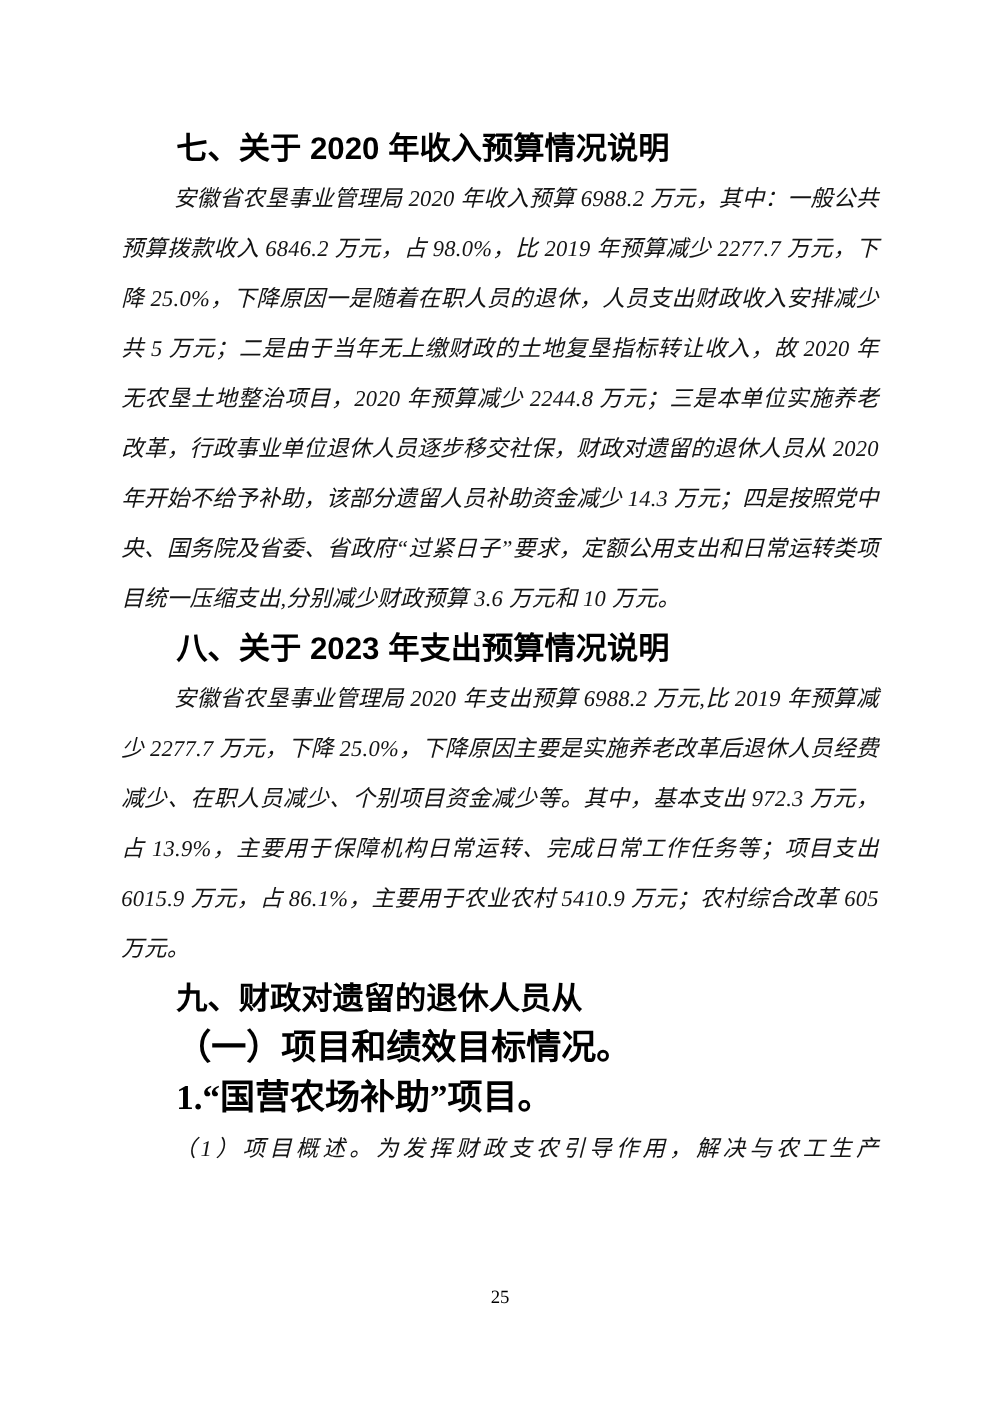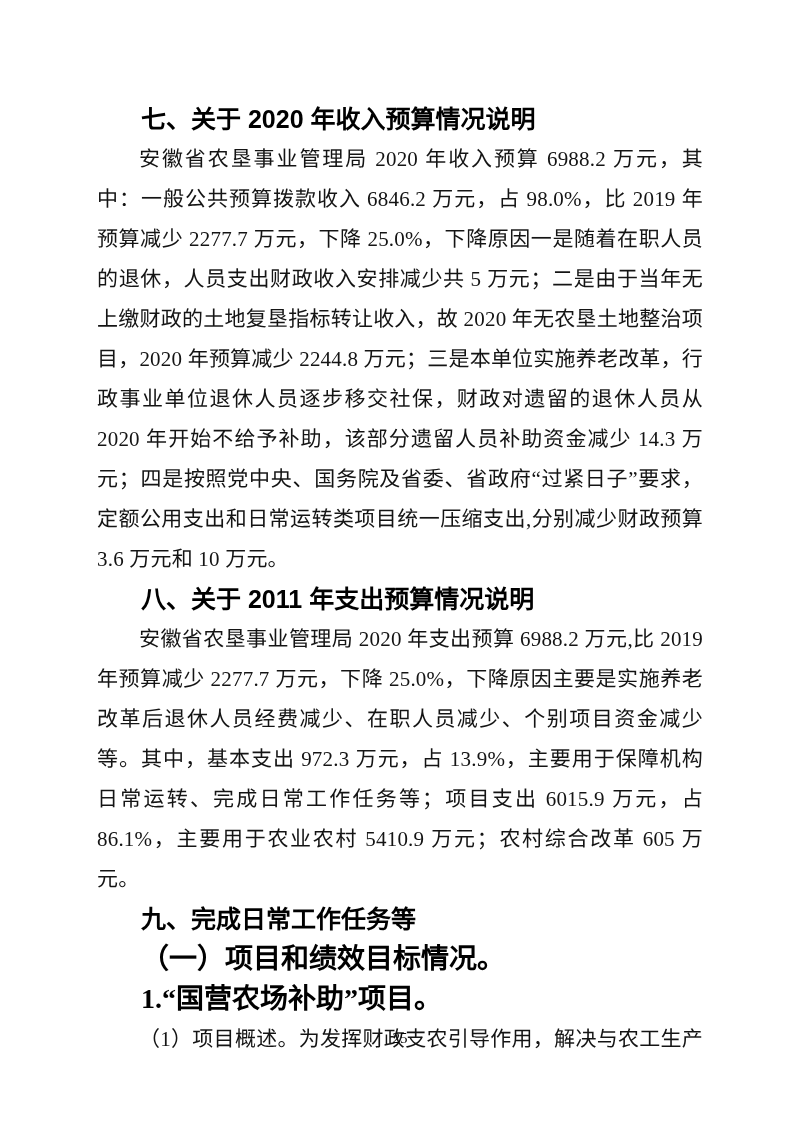--- a/index.html
+++ b/index.html
@@ -40,26 +40,27 @@
     font-size: 28px;
     font-weight: bold;
     color: #000000;
     line-height: 40px;
     text-indent: 44px;
     white-space: nowrap;
   }
   
   .body-para {
     margin: 0;
-    font-size: 21px;
+    font-size: 18px;
     line-height: 40px;
     text-align: justify;
     text-justify: inter-character;
     text-indent: 42px;
     letter-spacing: 0.2px;
+    font-style: italic;
   }
   
   .body-para.cut-line {
     text-align-last: justify;
   }
   .page-number {
     position: absolute;
     left: 0;
     right: 0;
     top: 1030px;
@@ -70,25 +71,25 @@
 </style>
 </head>
 <body>
 
 <div class="page">
 
   <h2 class="h-major">七、关于 2020 年收入预算情况说明</h2>
 
   <p class="body-para">安徽省农垦事业管理局 2020 年收入预算 6988.2 万元，其中：一般公共预算拨款收入 6846.2 万元，占 98.0%，比 2019 年预算减少 2277.7 万元，下降 25.0%，下降原因一是随着在职人员的退休，人员支出财政收入安排减少共 5 万元；二是由于当年无上缴财政的土地复垦指标转让收入，故 2020 年无农垦土地整治项目，2020 年预算减少 2244.8 万元；三是本单位实施养老改革，行政事业单位退休人员逐步移交社保，财政对遗留的退休人员从 2020 年开始不给予补助，该部分遗留人员补助资金减少 14.3 万元；四是按照党中央、国务院及省委、省政府“过紧日子”要求，定额公用支出和日常运转类项目统一压缩支出,分别减少财政预算 3.6 万元和 10 万元。</p>
 
-  <h2 class="h-major">八、关于 2011 年支出预算情况说明</h2>
+  <h2 class="h-major">八、关于 2023 年支出预算情况说明</h2>
 
   <p class="body-para">安徽省农垦事业管理局 2020 年支出预算 6988.2 万元,比 2019 年预算减少 2277.7 万元，下降 25.0%，下降原因主要是实施养老改革后退休人员经费减少、在职人员减少、个别项目资金减少等。其中，基本支出 972.3 万元，占 13.9%，主要用于保障机构日常运转、完成日常工作任务等；项目支出 6015.9 万元，占 86.1%，主要用于农业农村 5410.9 万元；农村综合改革 605 万元。</p>
 
-  <h2 class="h-major">九、完成日常工作任务等</h2>
+  <h2 class="h-major">九、财政对遗留的退休人员从</h2>
 
   <h3 class="h-sub">（一）项目和绩效目标情况。</h3>
 
   <h3 class="h-sub">1.“国营农场补助”项目。</h3>
 
   <p class="body-para cut-line">（1）项目概述。为发挥财政支农引导作用，解决与农工生产</p>
 
 </div>
 
 <div class="page-number">25</div>

